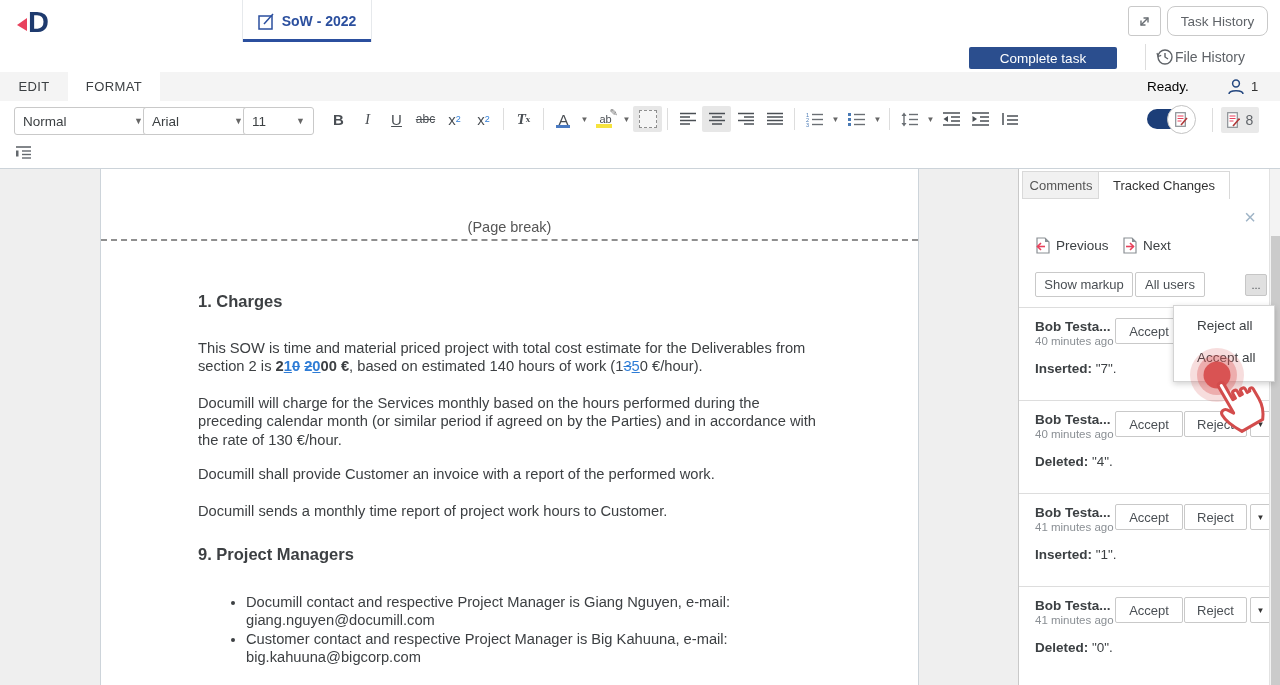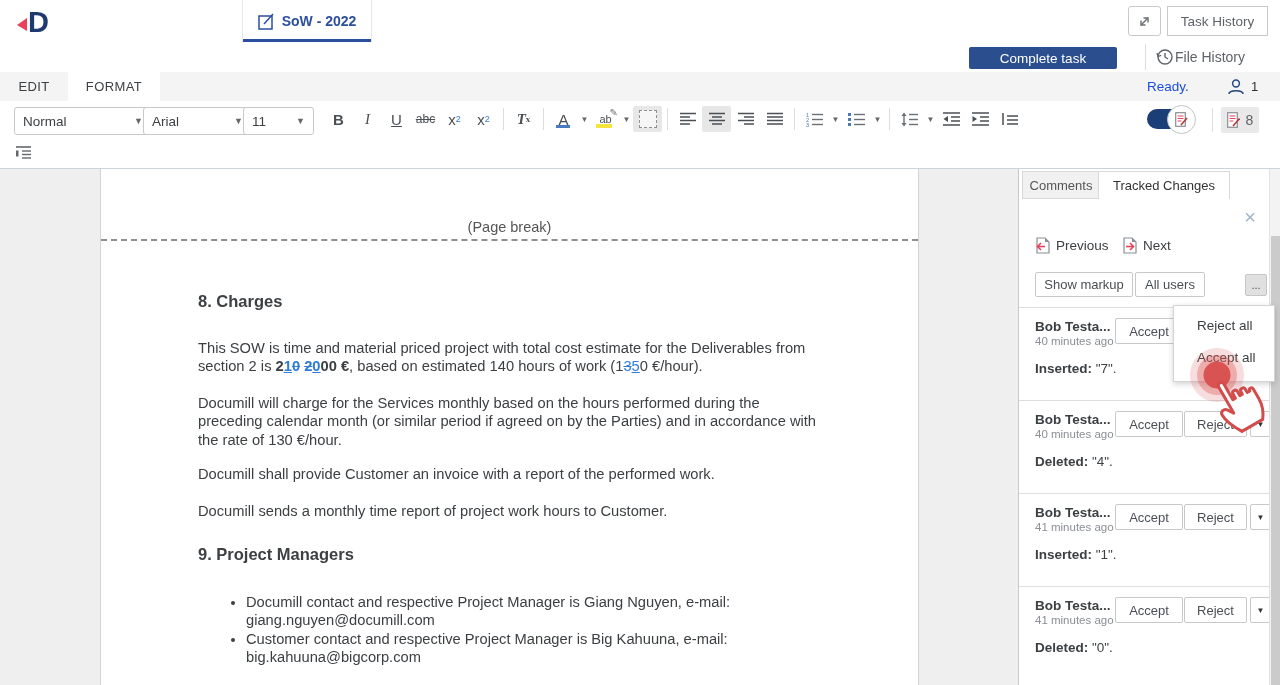--- a/index.html
+++ b/index.html
@@ -11,36 +11,36 @@
   
   #topbar{left:0;top:0;width:1280px;height:42px;background:#fff;border-bottom:1px solid #d9dee3;}
   .btn-outline{border:1px solid #c9c9c9;border-radius:4px;background:#fff;color:#5f6368;
                display:flex;align-items:center;justify-content:center;gap:8px;font-size:13.5px;cursor:default;}
   #logo{left:14px;top:5px;width:44px;height:32px;}
   #task-overview-btn{left:70px;top:7px;width:152px;height:27px;}
   #sow-tab{left:242px;top:0;width:128px;height:42px;border-left:1px solid #e6e9ec;border-right:1px solid #e6e9ec;
            display:flex;align-items:center;justify-content:center;gap:7px;color:#2b4f9e;font-size:14px;font-weight:bold;}
   #sow-underline{left:0;bottom:0;width:100%;height:3px;background:#2b4f9e;}
   #collapse-btn{left:1128px;top:6px;width:31px;height:28px;border-radius:3px;}
-  #task-history-btn{left:1167px;top:6px;width:99px;height:28px;border-radius:0;}
+  #task-history-btn{left:1167px;top:6px;width:99px;height:28px;border-radius:8px;}
 
   
   #actionbar{left:0;top:42px;width:1280px;height:30px;background:#fff;border-bottom:1px solid #dee2e6;}
   #complete-btn{left:969px;top:5px;width:148px;height:22px;background:#2b4e8e;color:#fff;font-size:13.5px;border-radius:2px;}
   #ab-div{left:1145px;top:2px;width:1px;height:26px;background:#ddd;}
   #file-history{left:1156px;top:4px;height:22px;display:flex;align-items:center;gap:1px;color:#5f6368;font-size:14px;}
 
   
   #menubar{left:0;top:72px;width:1280px;height:29px;background:#f4f4f4;}
   .menu-item{position:absolute;top:0;height:29px;display:flex;align-items:center;justify-content:center;
              font-size:13px;color:#3c4043;letter-spacing:.4px;}
   #m-edit{left:0;width:68px;}
   #m-format{left:68px;width:92px;background:#fff;}
   #m-insert{left:173px;width:88px;margin-top:22px;}
-  #ready-label{left:1147px;top:0;height:29px;line-height:29px;color:#1d4ed8;font-size:13.5px;}
+  #ready-label{left:1147px;top:0;height:29px;line-height:29px;color:#000000;font-size:13.5px;}
   #users-ind{left:1226px;top:0;height:29px;display:flex;align-items:center;gap:6px;font-size:13px;color:#333;}
 
   
   #toolbar{left:0;top:101px;width:1280px;height:37px;background:#fff;}
   .dd{position:absolute;top:6px;height:26px;border:1px solid #c9c9c9;border-radius:3px;display:flex;
       align-items:center;justify-content:space-between;font-size:13.5px;color:#3c4043;padding:0 8px;background:#fff;}
   #dd-style{left:14px;width:120px;}
   #dd-font{left:143px;width:91px;}
   #dd-size{left:243px;width:53px;}
   .caret{color:#666;font-size:9px;margin-left:6px;}
@@ -368,21 +368,21 @@
         <line x1="6" y1="12" x2="15" y2="12"></line>
       </g>
   </svg>
 </div>
 
 <div id="doc-area" class="abs">
   <div id="page" class="abs">
     <div id="pb-label" class="abs">(Page break)</div>
     <div id="pb-line" class="abs"></div>
 
-    <div class="doc-h" style="top:123px;">8. Charges</div>
+    <div class="doc-h" style="top:123px;">1. Charges</div>
 
     <div class="doc-p" style="top:170px;">
       <span>This SOW is time and material priced project with total cost estimate for the Deliverables from section 2 is </span><span class="b">2</span><span class="b ins">1</span><span class="b del">0</span><span class="b"> </span><span class="b del">2</span><span class="b ins">0</span><span class="b">00 €</span><span>, based on estimated 140 hours of work (1</span><span class="del">3</span><span class="ins">5</span><span>0 €/hour).</span>
     </div>
 
     <div class="doc-p" style="top:225px;">Documill will charge for the Services monthly based on the hours performed during the preceding calendar month (or similar period if agreed on by the Parties) and in accordance with the rate of 130 €/hour.</div>
     <div class="doc-p" style="top:296px;">Documill shall provide Customer an invoice with a report of the performed work.</div>
     <div class="doc-p" style="top:333px;">Documill sends a monthly time report of project work hours to Customer.</div>
 
     <div class="doc-h" style="top:376px;">9. Project Managers</div>

